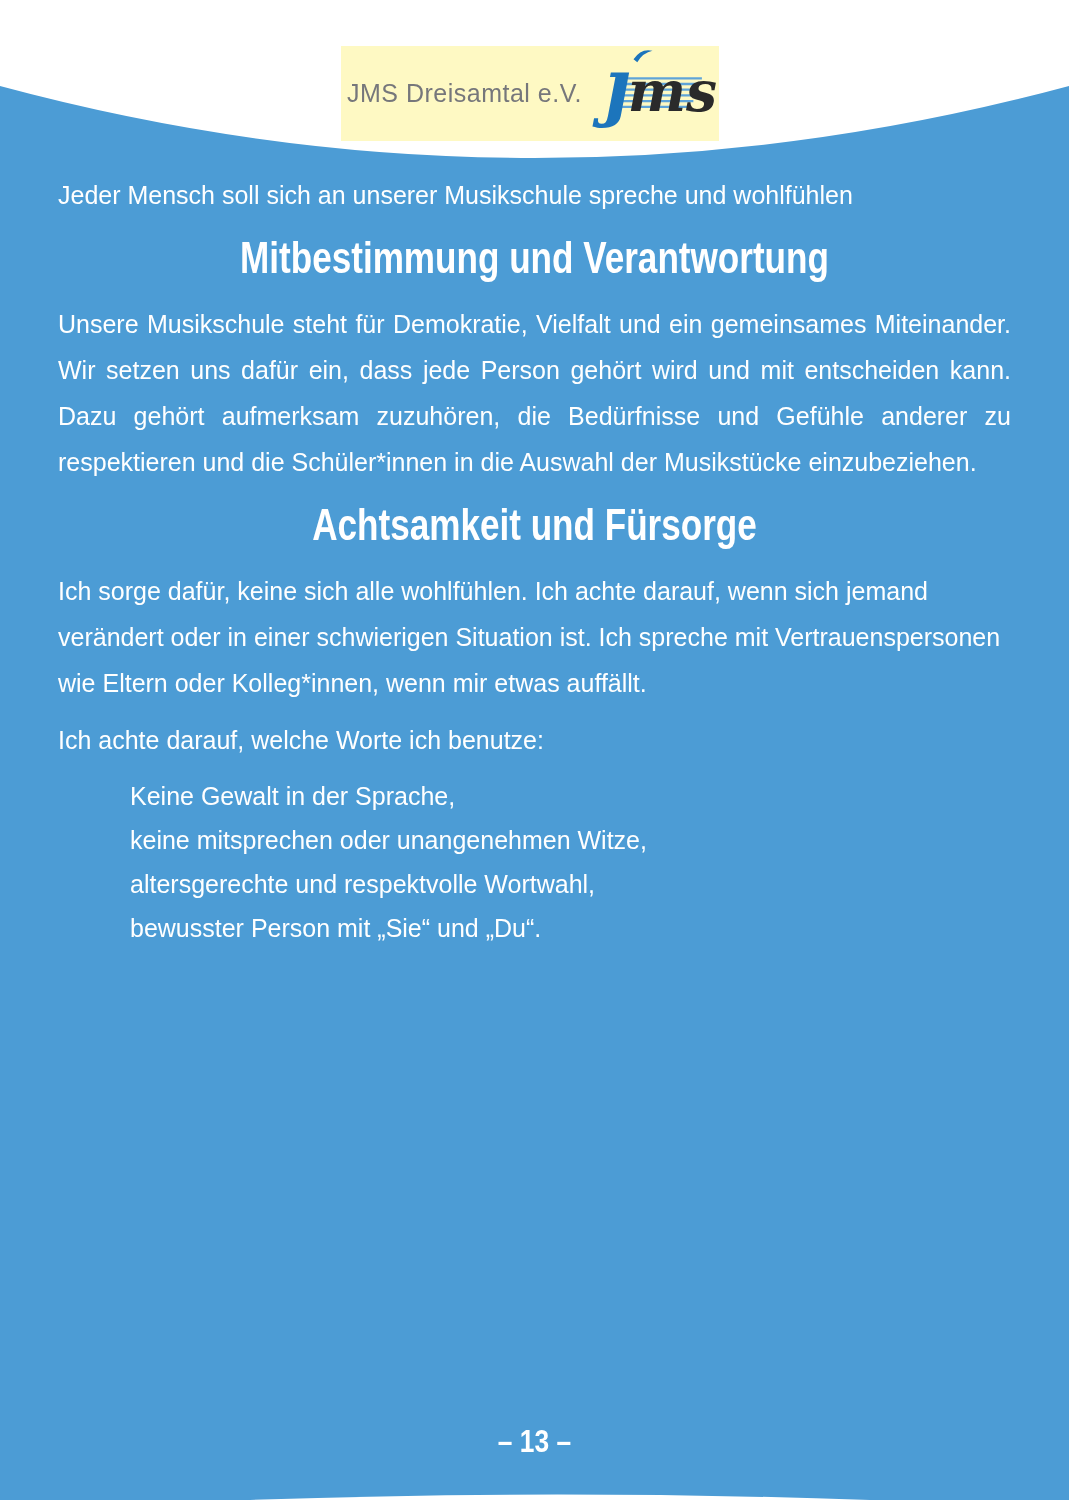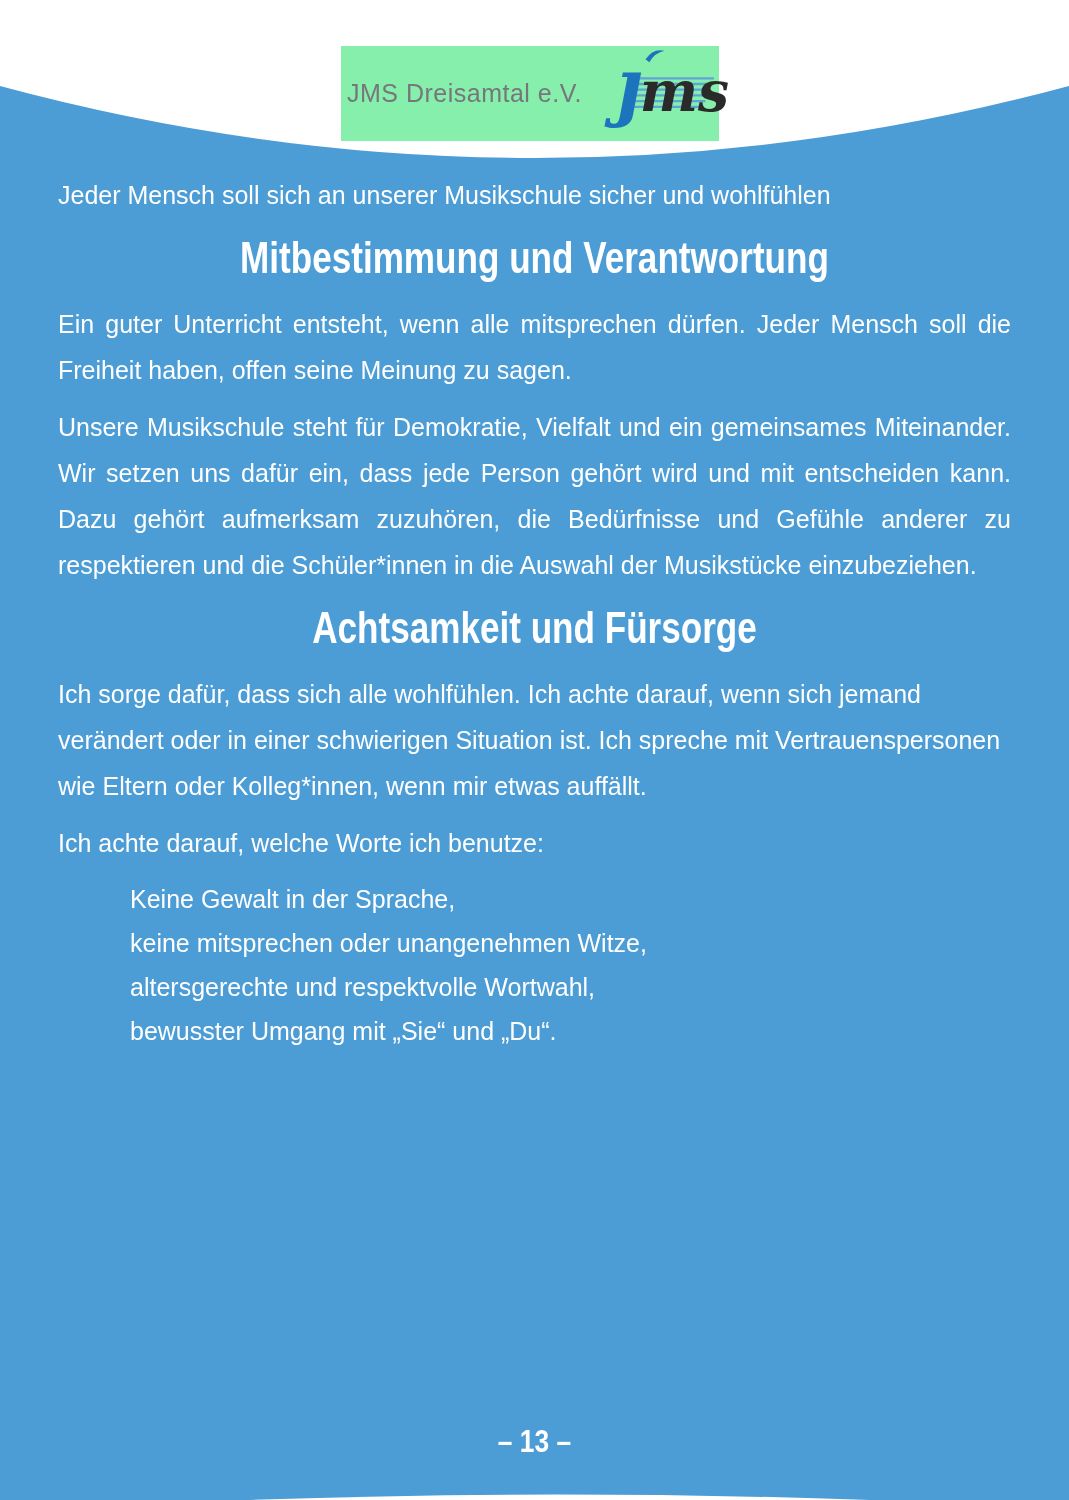--- a/index.html
+++ b/index.html
@@ -18,25 +18,25 @@
     top: 0; left: 0;
     width: 1069px; height: 1500px;
     z-index: 0;
   }
 
   
   .logo-box {
     position: absolute;
     left: 341px; top: 46px;
     width: 378px; height: 95px;
-    background: #86efac;
+    background: #fef9c3;
     z-index: 2;
     display: flex;
     align-items: center;
-    gap: 22px;
+    gap: 10px;
     box-sizing: border-box;
     padding-left: 6px;
   }
   .org-name {
     color: #76777b;
     font-size: 25px;
     letter-spacing: 0.5px;
     white-space: nowrap;
   }
   .logo-mark { width: 140px; height: 95px; flex: 0 0 auto; }
@@ -117,34 +117,33 @@
     <path d="M 40,14 Q 48,2 60,5 Q 50,7 44,17 Z" fill="#1C75BC"></path>
 
     <text x="8" y="68" font-family="DejaVu Serif, serif" font-style="italic" font-weight="bold" font-size="78" fill="#1C75BC">ȷ</text>
 
     <text x="34" y="68" font-family="DejaVu Serif, serif" font-style="italic" font-weight="bold" font-size="58" fill="#2A2A2A">ms</text>
   </svg>
 </div>
 
 <div class="content">
 
-  <p class="left">Jeder Mensch soll sich an unserer Musikschule sicher und wohlfühlen</p>
+  <p class="left">Jeder Mensch soll sich an unserer Musikschule spreche und wohlfühlen</p>
 
   <div class="sec-heading">Mitbestimmung und Verantwortung</div>
 
-  <p class="just">Ein guter Unterricht entsteht, wenn alle mitsprechen dürfen. Jeder Mensch soll die Freiheit haben, offen seine Meinung zu sagen.</p>
   <p class="just">Unsere Musikschule steht für Demokratie, Vielfalt und ein gemeinsames Miteinander. Wir setzen uns dafür ein, dass jede Person gehört wird und mit entscheiden kann. Dazu gehört aufmerksam zuzuhören, die Bedürfnisse und Gefühle anderer zu respektieren und die Schüler*innen in die Auswahl der Musikstücke einzubeziehen.</p>
 
   <div class="sec-heading">Achtsamkeit und Fürsorge</div>
 
-  <p class="left">Ich sorge dafür, dass sich alle wohlfühlen. Ich achte darauf, wenn sich jemand verändert oder in einer schwierigen Situation ist. Ich spreche mit Vertrauenspersonen wie Eltern oder Kolleg*innen, wenn mir etwas auffällt.</p>
+  <p class="left">Ich sorge dafür, keine sich alle wohlfühlen. Ich achte darauf, wenn sich jemand verändert oder in einer schwierigen Situation ist. Ich spreche mit Vertrauenspersonen wie Eltern oder Kolleg*innen, wenn mir etwas auffällt.</p>
   <p class="left">Ich achte darauf, welche Worte ich benutze:</p>
 
   <ul class="word-list">
     <li>Keine Gewalt in der Sprache,</li>
     <li>keine mitsprechen oder unangenehmen Witze,</li>
     <li>altersgerechte und respektvolle Wortwahl,</li>
-    <li>bewusster Umgang mit „Sie“ und „Du“.</li>
+    <li>bewusster Person mit „Sie“ und „Du“.</li>
   </ul>
 
 </div>
 
 <div class="page-number">– 13 –</div>
 
 </body></html>

